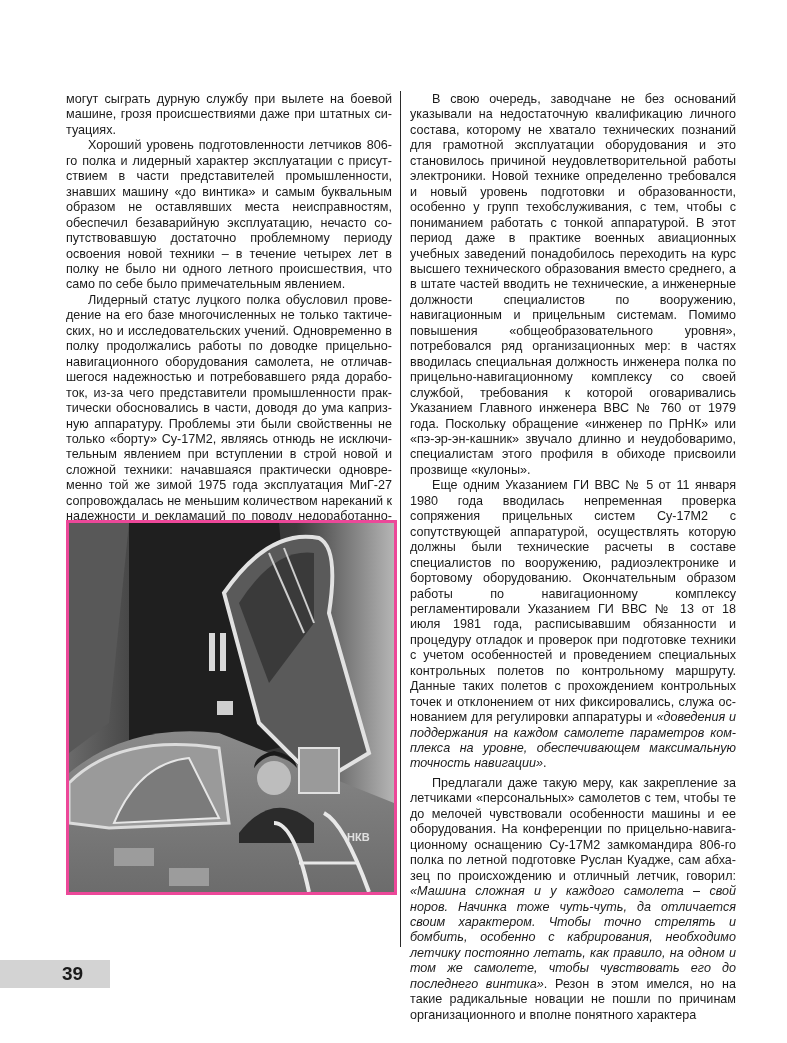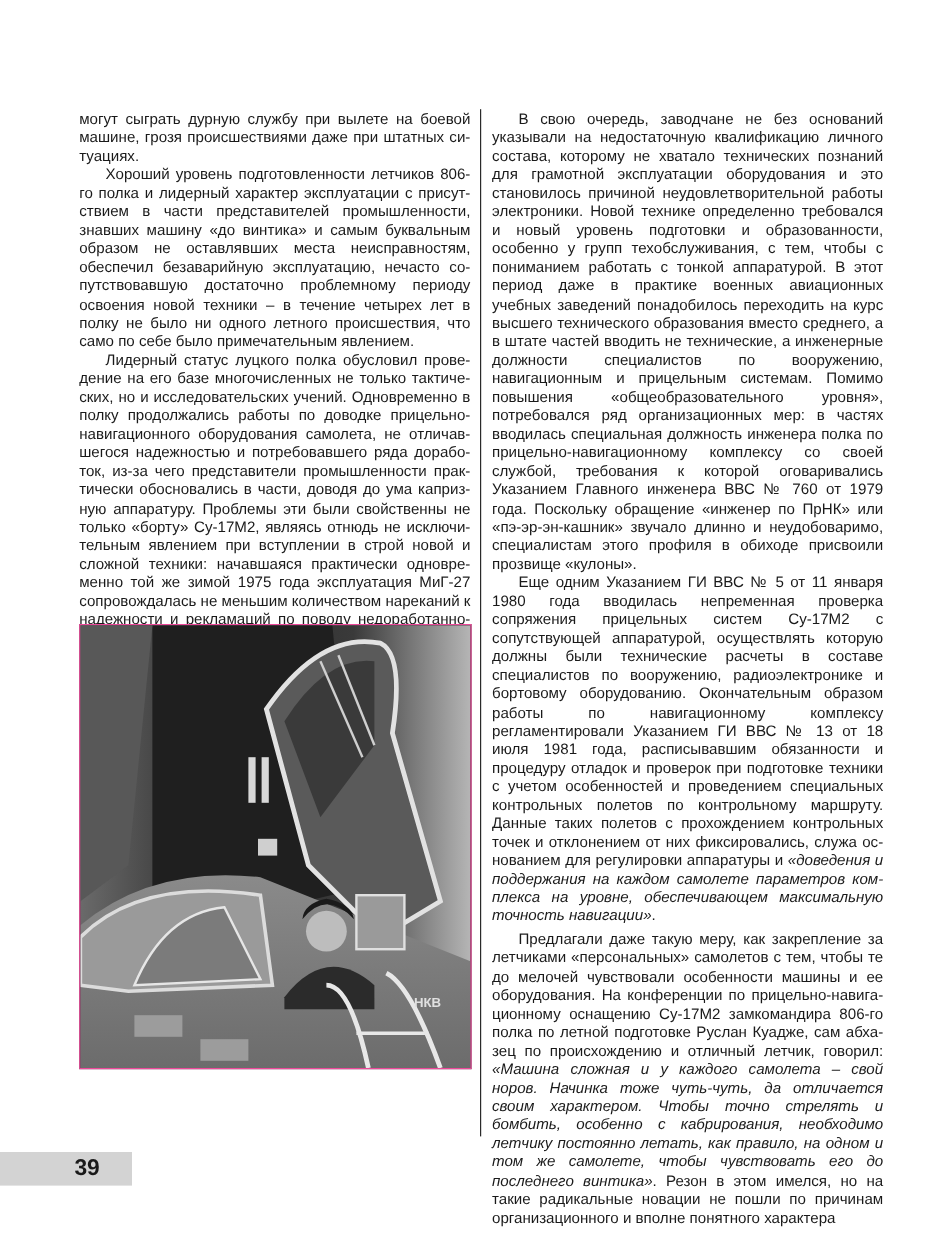--- a/index.html
+++ b/index.html
@@ -15,21 +15,21 @@
   }
   .col p { margin: 0; text-indent: 0; }
   .col p.indent { text-indent: 22px; }
   .col-left { left: 66px; top: 92px; width: 326px; }
   .col-right { left: 410px; top: 92px; width: 326px; }
   .divider { position: absolute; left: 400px; top: 91px; width: 1px; height: 856px; background: #2a2a2a; }
   em { font-style: italic; }
 
   .photo {
     position: absolute; left: 66px; top: 520px; width: 325px; height: 369px;
-    background: #4a4a4a; overflow: hidden; border: 1px solid #ec4899;
+    background: #4a4a4a; overflow: hidden; border: 3px solid #ec4899;
   }
   .photo svg { display: block; width: 100%; height: 100%; }
 
   .caption {
     position: absolute; left: 66px; top: 894px; width: 330px;
     font-family: "Liberation Sans", sans-serif; font-weight: bold;
     font-size: 10.4px; line-height: 13.6px; color: #1a1a1a;
   }
   .page-num-box {
     position: absolute; left: 0; top: 960px; width: 110px; height: 28px;

